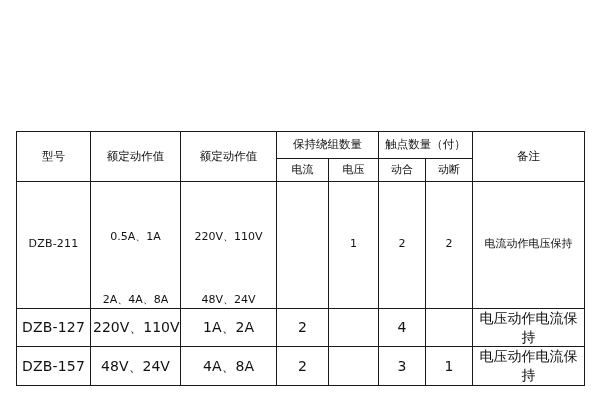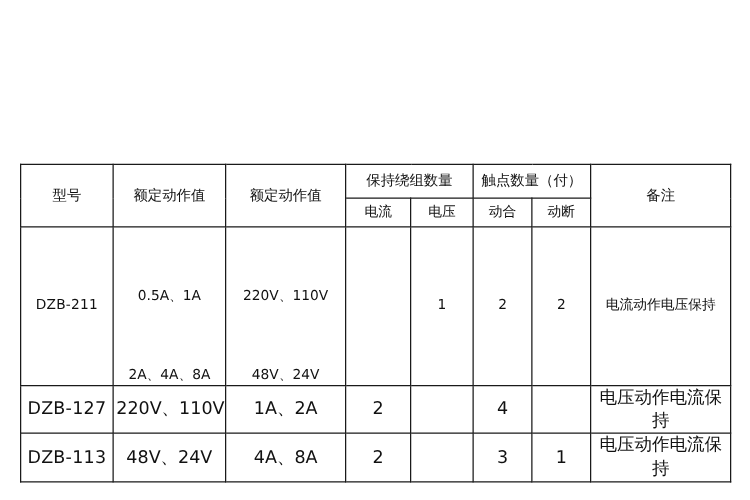--- a/index.html
+++ b/index.html
@@ -135,21 +135,21 @@
           <td class="nowrap">220V、110V</td>
           <td class="nowrap">1A、2A</td>
           <td>2</td>
           <td></td>
           <td>4</td>
           <td></td>
           <td class="note">电压动作电流保持</td>
         </tr>
 
         <tr class="row-norm">
-          <td class="model">DZB-113</td>
+          <td class="model">DZB-157</td>
           <td class="nowrap">48V、24V</td>
           <td class="nowrap">4A、8A</td>
           <td>2</td>
           <td></td>
           <td>3</td>
           <td>1</td>
           <td class="note">电压动作电流保持</td>
         </tr>
       </tbody>
     </table>

